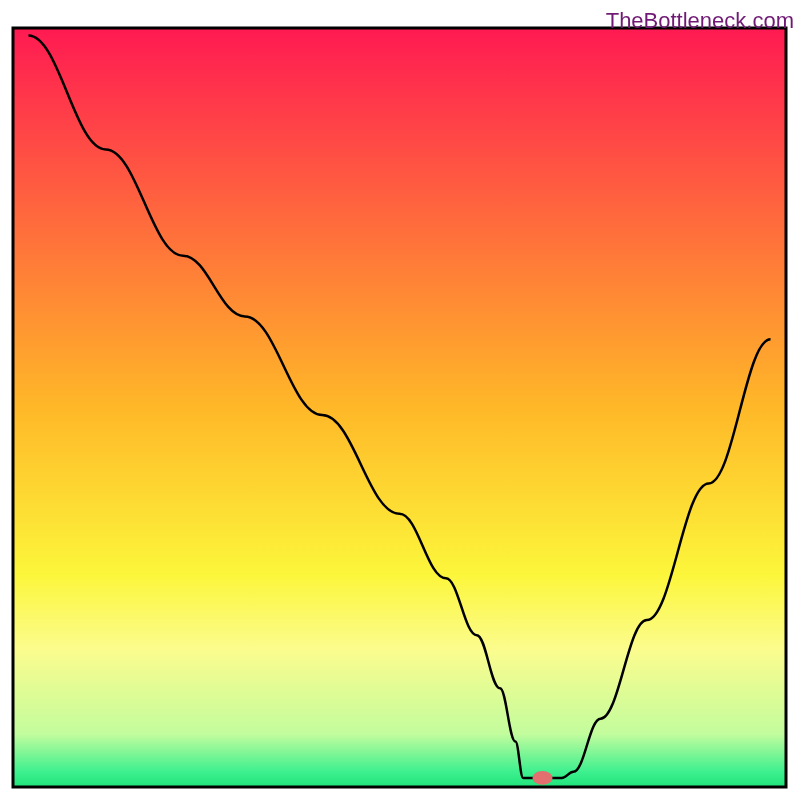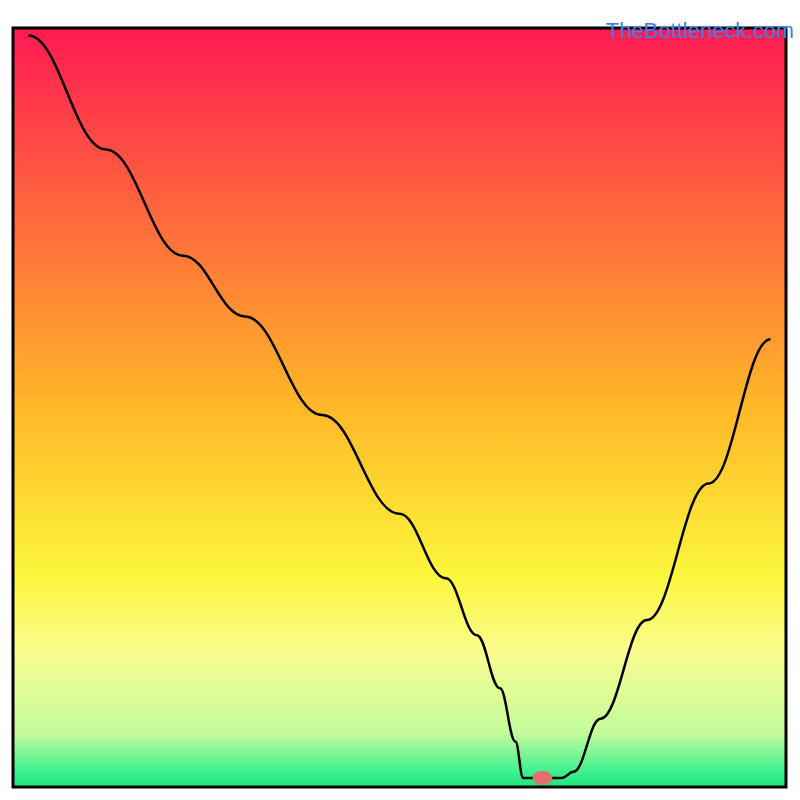--- a/index.html
+++ b/index.html
@@ -10,25 +10,25 @@
     background: #ffffff;
     overflow: hidden;
   }
   .chart-container {
     position: relative;
     width: 800px;
     height: 800px;
   }
   .watermark {
     position: absolute;
-    top: 18px;
+    top: 8px;
     right: 6px;
     font-family: Arial, Helvetica, sans-serif;
     font-size: 22px;
-    color: #3b82f6;
+    color: #701a75;
     z-index: 4;
   }
   svg.plot {
     position: absolute;
     top: 0;
     left: 0;
   }
 </style>
 </head>
 <body>

